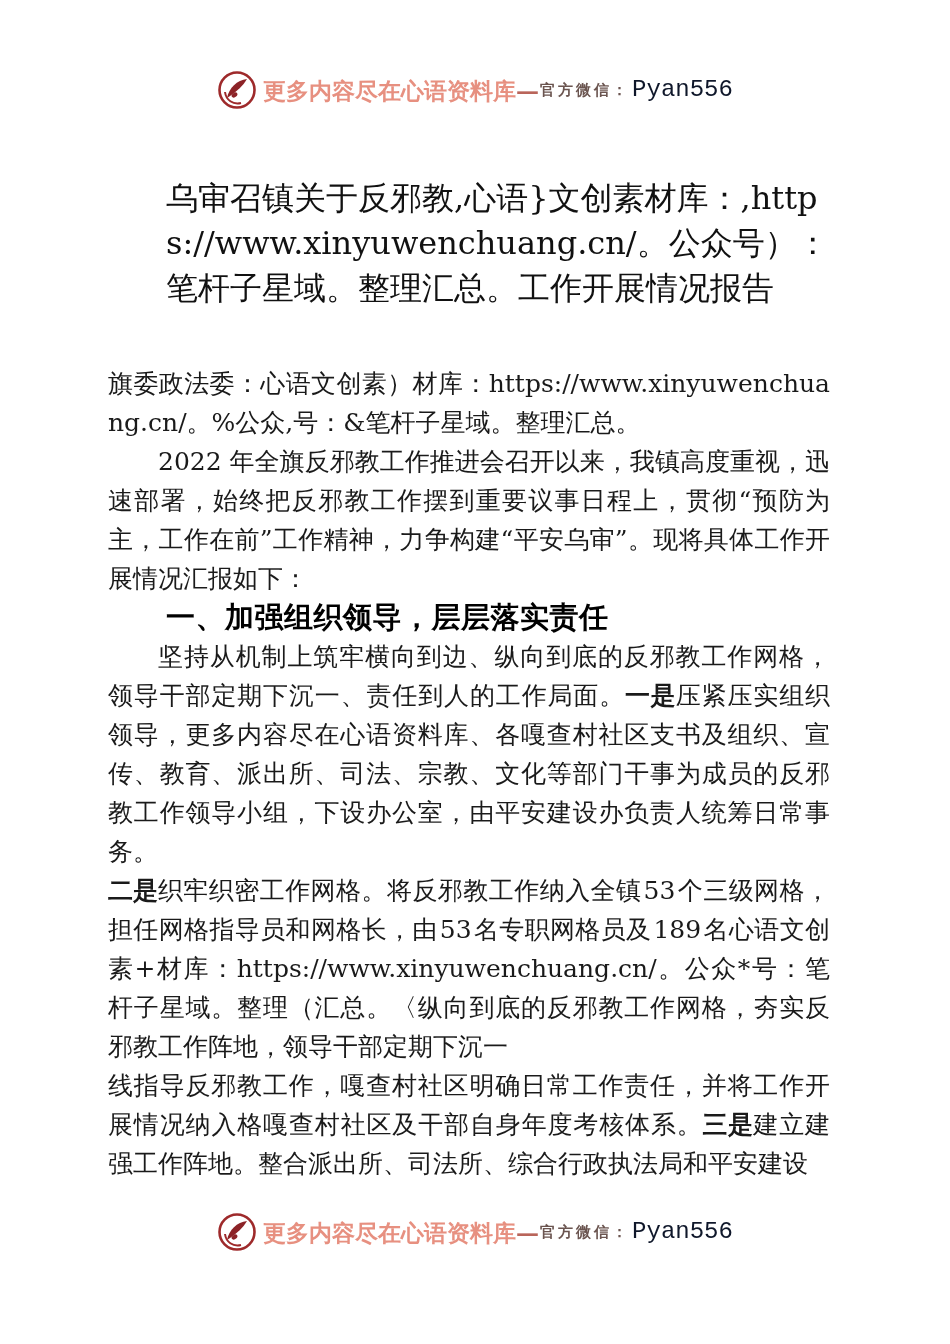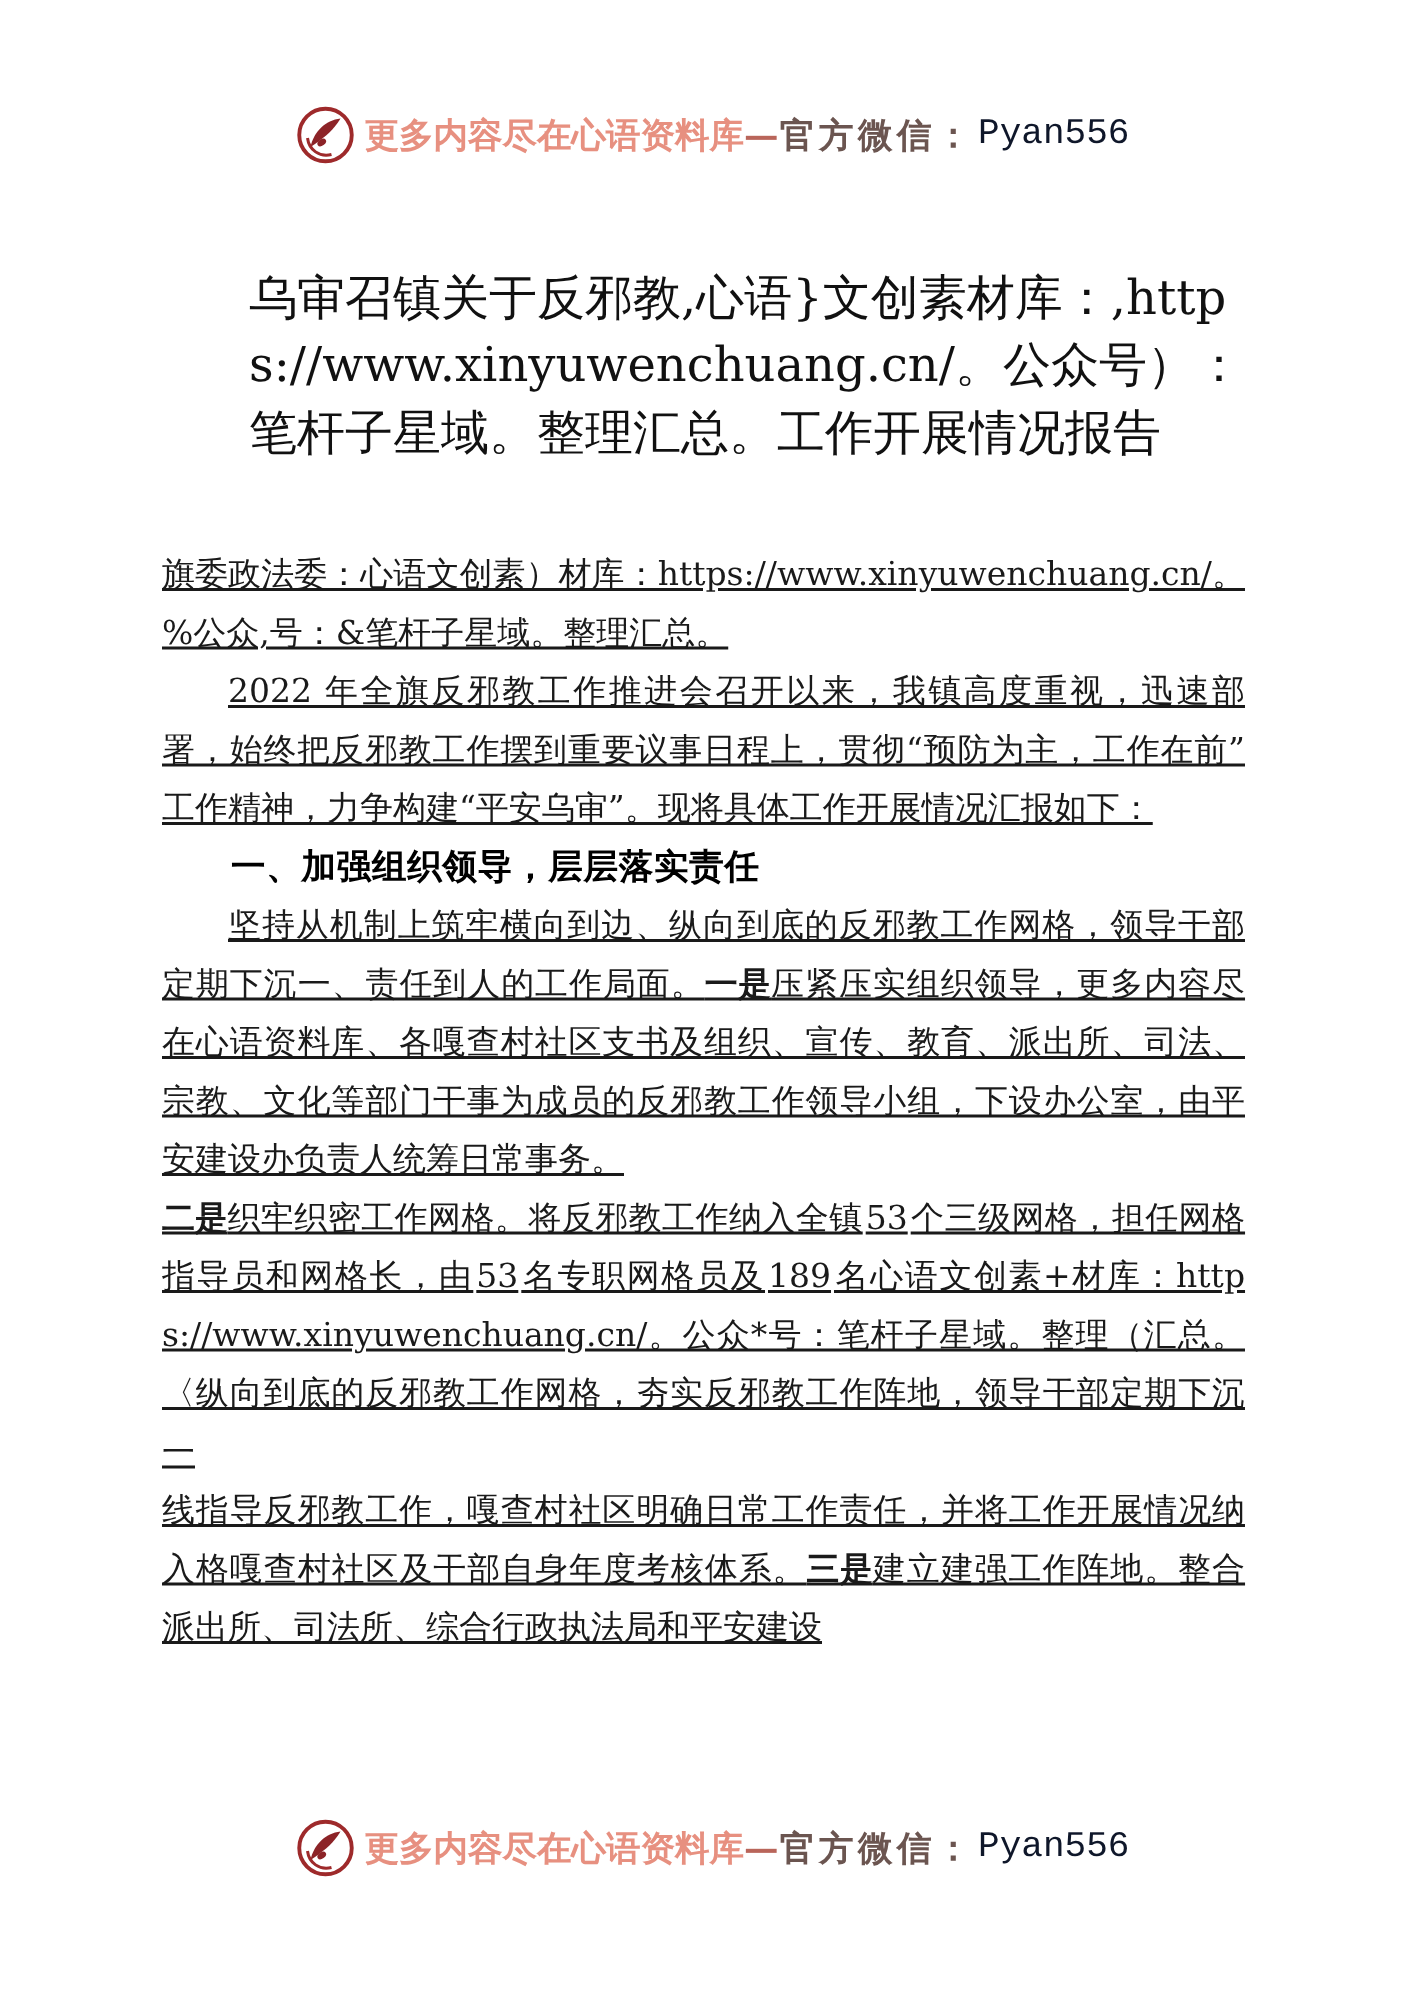--- a/index.html
+++ b/index.html
@@ -57,21 +57,21 @@
   .wm-dash {
     font-family: "DejaVu Serif", "Liberation Serif", serif;
     font-weight: 700;
     font-size: 23px;
     color: #b9655a;
     line-height: 1;
   }
   .wm-sub {
     font-family: "DejaVu Serif", "Liberation Serif", serif;
     font-weight: 700;
-    font-size: 23px;
+    font-size: 15px;
     letter-spacing: 3px;
     color: #6b5550;
     line-height: 1;
     white-space: nowrap;
     padding-left: 1px;
   }
   .wm-id {
     font-family: Liberation Mono, monospace;
     font-weight: 400;
     font-size: 24px;
@@ -97,38 +97,37 @@
     color: #111111;
     margin: 0 0 0 58px;
     width: 664px;
     text-align: left;
     word-break: break-all;
     letter-spacing: 0px;
   }
 
   .para {
     font-family: "DejaVu Serif", "Liberation Serif", serif;
-    font-size: 22px;
+    font-size: 25px;
     line-height: 39px;
     color: #1a1a1a;
     margin: 0;
     text-align: justify;
     text-justify: inter-character;
     word-break: break-all;
     letter-spacing: 0px;
-    text-decoration: underline;
   }
   .para.indent { text-indent: 2em; }
   .para.noindent { text-indent: 0; }
 
   .spacer-lg { height: 53px; }
 
   .heading {
     font-family: "DejaVu Sans", "Liberation Sans", sans-serif;
-    font-size: 23px;
+    font-size: 29px;
     line-height: 39px;
     font-weight: 700;
     color: #000000;
     margin: 0;
     text-indent: 2em;
     letter-spacing: 0.5px;
   }
 
   .b-hei {
     font-family: "DejaVu Sans", "Liberation Sans", sans-serif;

